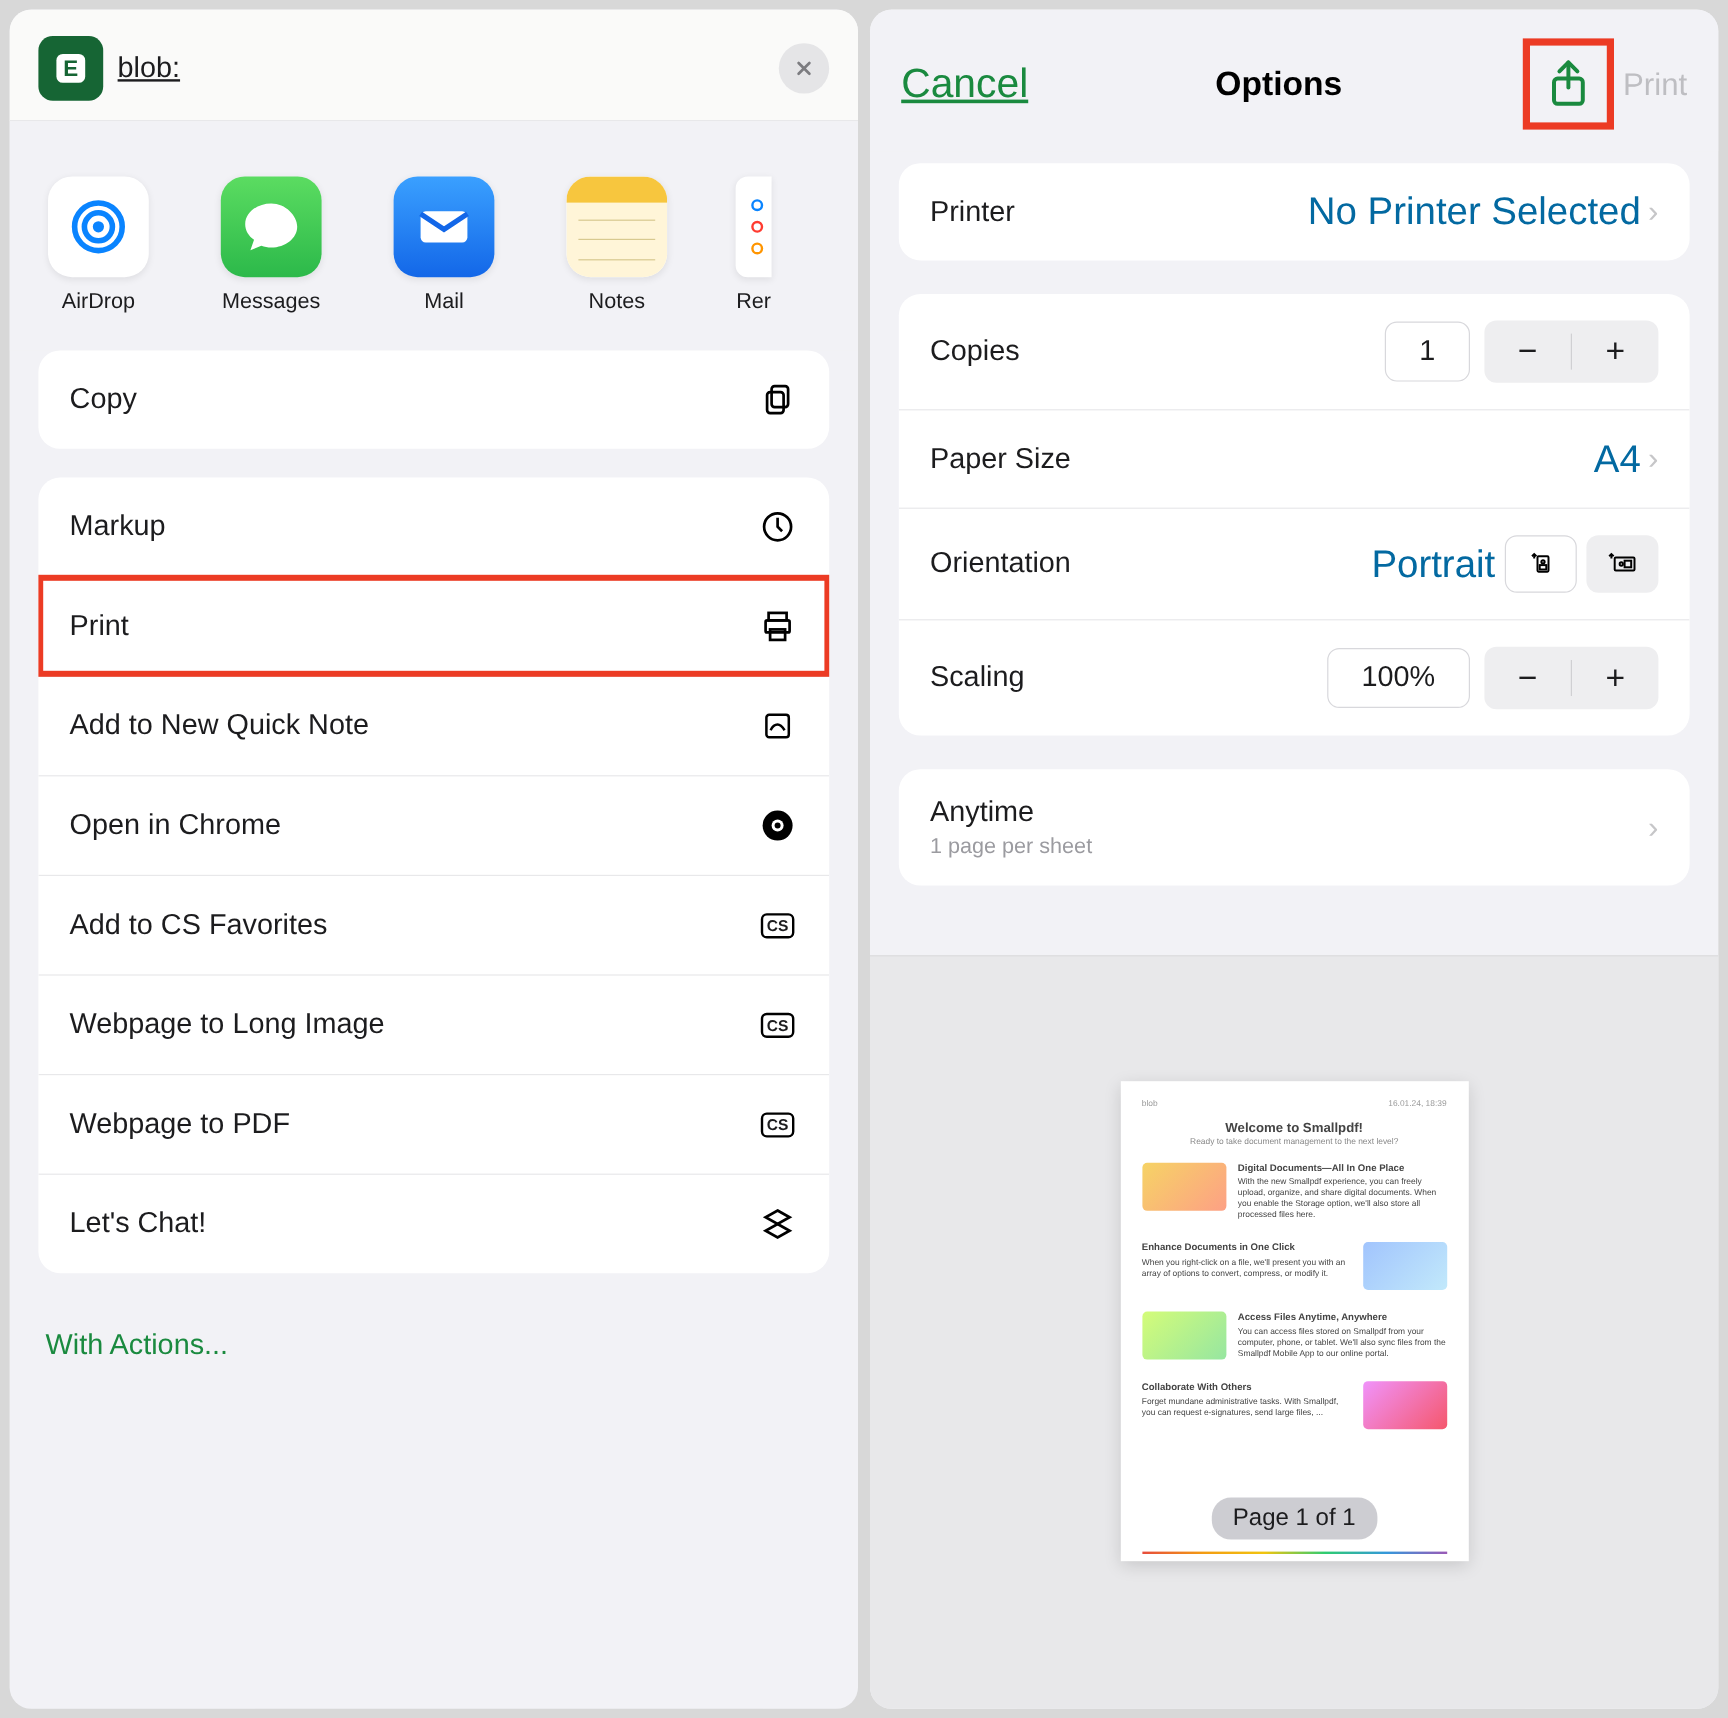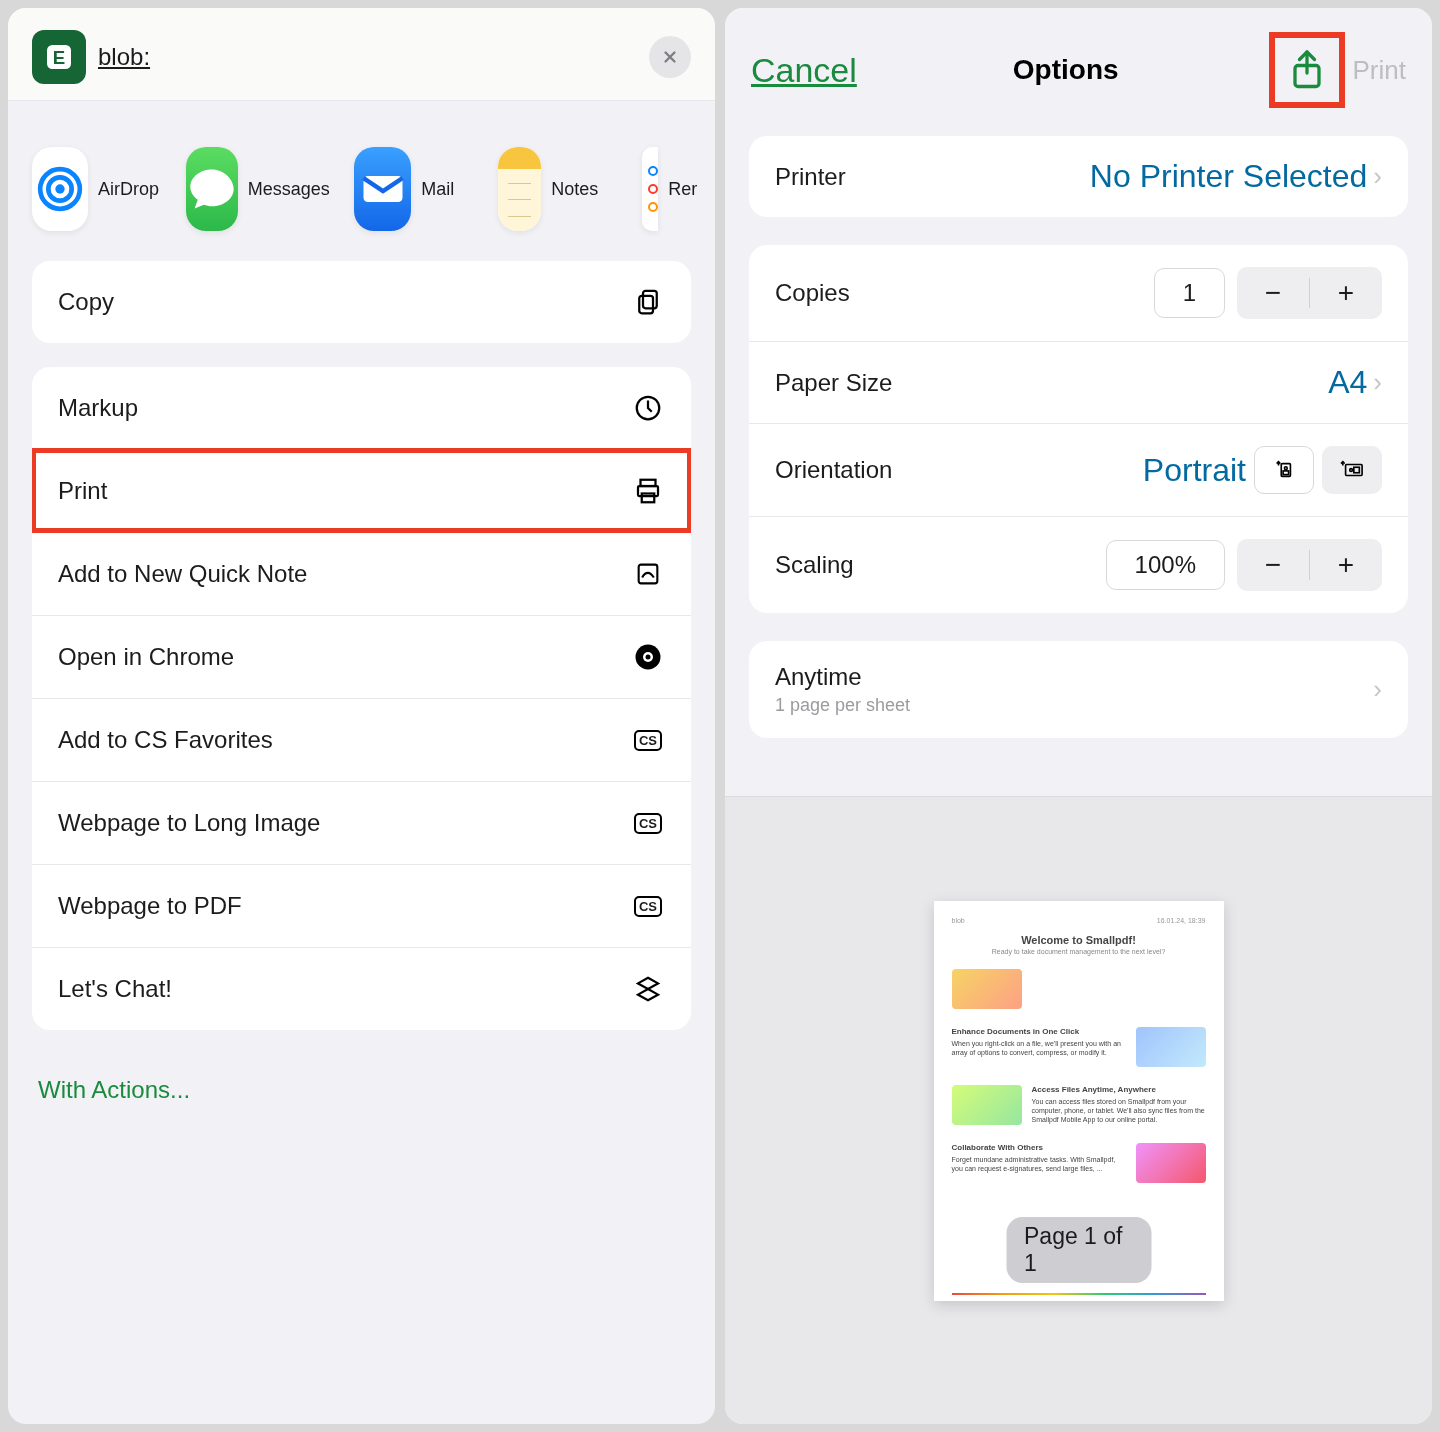--- a/index.html
+++ b/index.html
@@ -51,21 +51,21 @@
     color:#7c7c80; font-size:22px;
   }
   .share-apps {
     display:flex;
     gap: 44px;
     padding: 46px 24px 30px 24px;
     background: #f2f2f6;
     overflow:hidden;
   }
   .share-app {
-    display:flex; flex-direction:row; align-items:center; gap:10px;
+    display:flex; flex-direction:column; align-items:center; gap:10px;
     min-width: 100px;
   }
   .share-app .ico {
     width: 84px; height:84px; border-radius: 20px;
     display:flex;align-items:center;justify-content:center;
     box-shadow: 0 2px 6px rgba(0,0,0,.08);
   }
   .share-app span { font-size:18px; color:#1c1c1e; }
   .action-group {
     margin: 0 24px 24px 24px;
@@ -183,21 +183,21 @@
   .pp-thumb.c { background:linear-gradient(135deg,#d4fc79,#96e6a1);}
   .pp-thumb.d { background:linear-gradient(135deg,#f093fb,#f5576c);}
   .pp-text { flex:1; font-size:7px; line-height:1.3; }
   .pp-text b { display:block; font-size:8px; margin-bottom:2px;}
   .page-pill {
     position:absolute;
     bottom:18px; left:50%; transform:translateX(-50%);
     background:rgba(200,200,205,.9);
     border-radius:16px;
     padding:6px 18px;
-    font-size:23px;
+    font-size:20px;
     color:#1c1c1e;
   }
   .preview-page .top-row { display:flex;justify-content:space-between; font-size:7px;color:#999; }
   .rainbow-bar { position:absolute; bottom:6px; left:18px; right:18px; height:2px;
      background: linear-gradient(90deg,#e74c3c,#f39c12,#f1c40f,#2ecc71,#3498db,#9b59b6);}
 </style>
 </head>
 <body>
 
 <div class="screen">
@@ -445,20 +445,21 @@
   <div class="preview-area">
     <div class="preview-page">
       <div class="top-row">
           <span>blob</span>
           <span>16.01.24, 18:39</span>
         </div>
       <div class="pp-title">Welcome to Smallpdf!</div>
       <div class="pp-sub">Ready to take document management to the next level?</div>
       <div class="pp-section">
           <div class="pp-thumb"></div>
+          <div class="pp-text"><b>Digital Documents—All In One Place</b><span>With the new Smallpdf experience, you can freely upload, organize, and share digital documents. When you enable the Storage option, we'll also store all processed files here.</span></div>
         </div>
       <div class="pp-section">
           <div class="pp-text"><b>Enhance Documents in One Click</b><span>When you right-click on a file, we'll present you with an array of options to convert, compress, or modify it.</span></div>
           <div class="pp-thumb b"></div>
         </div>
       <div class="pp-section">
           <div class="pp-thumb c"></div>
           <div class="pp-text"><b>Access Files Anytime, Anywhere</b><span>You can access files stored on Smallpdf from your computer, phone, or tablet. We'll also sync files from the Smallpdf Mobile App to our online portal.</span></div>
         </div>
       <div class="pp-section">

